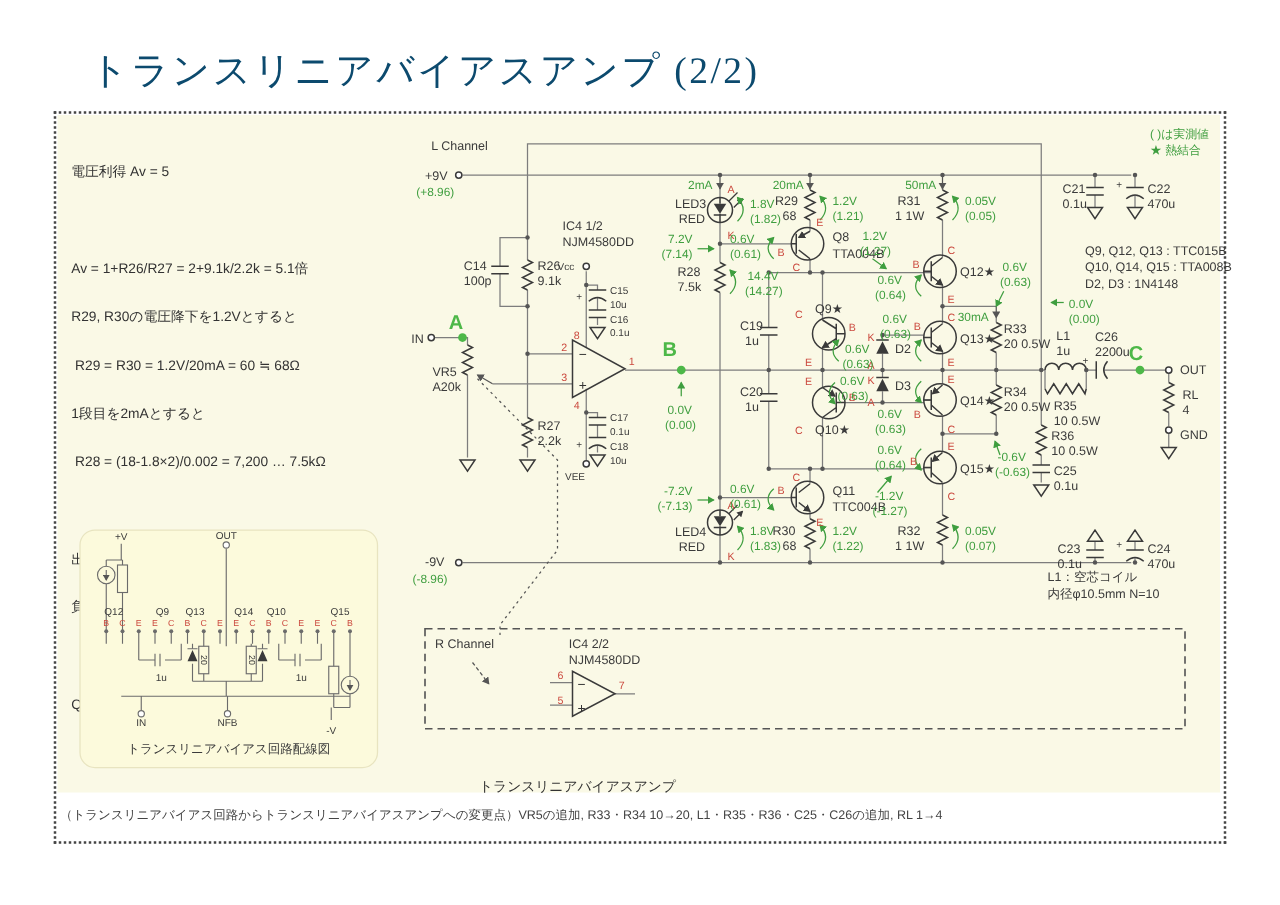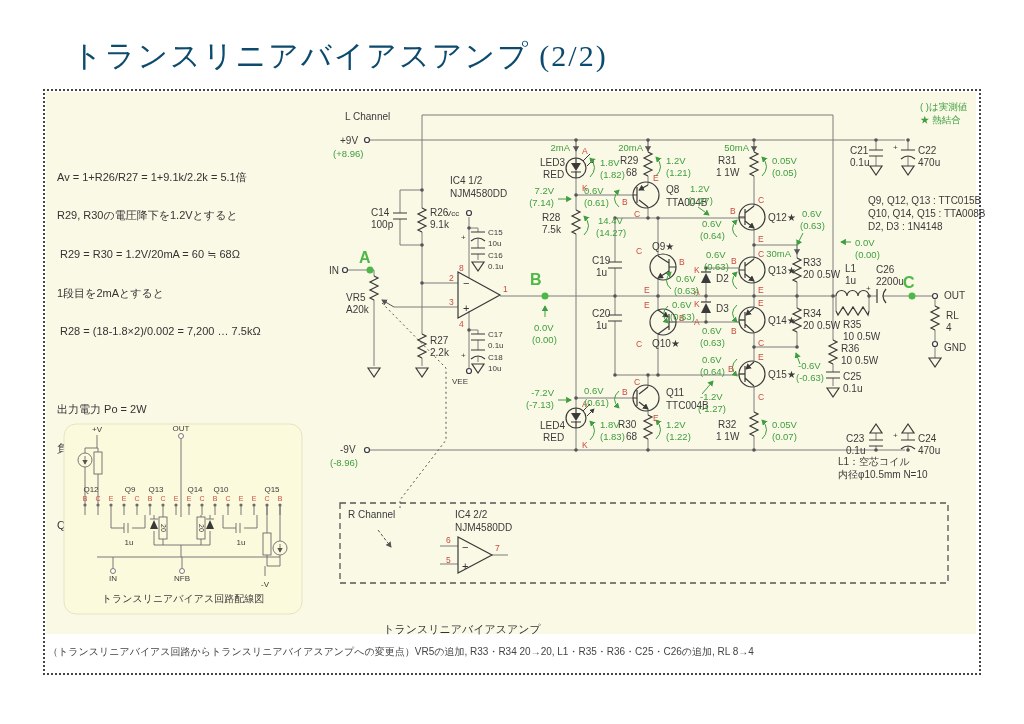--- a/index.html
+++ b/index.html
@@ -23,22 +23,23 @@
 </style>
 </head>
 <body>
 
 <div id="page">
   <div id="title">トランスリニアバイアスアンプ (2/2)</div>
   <div id="border"></div>
   <div id="panel"></div>
 
   <div id="notes">
+    <div>電圧利得 Av = 5</div>
     <div></div>
-    <div>Av = 1+R26/R27 = 1+9.1k/2.2k = 5.1倍</div>
+    <div>Av = 1+R26/R27 = 2+9.1k/2.2k = 5.1倍</div>
     <div>R29, R30の電圧降下を1.2Vとすると</div>
     <div> R29 = R30 = 1.2V/20mA = 60 ≒ 68Ω</div>
     <div>1段目を2mAとすると</div>
     <div> R28 = (18-1.8×2)/0.002 = 7,200 … 7.5kΩ</div>
     <div></div>
     <div>出力電力 Po = 2W</div>
     <div>負荷抵抗 RL = 4Ω</div>
     <div></div>
     <div>Q12_Ic = Vpp/2/RL = 8/2/4 = 1A</div>
     
@@ -548,14 +549,14 @@
       <text class="r m" style="font-size:7px" x="280" y="501">B</text>
       <text class="t sm m" x="129" y="545">1u</text>
       <text class="t sm m" x="241" y="545">1u</text>
       <text class="t m" style="font-size:7px" transform="rotate(90 163 528)" x="163" y="530">20</text>
       <text class="t m" style="font-size:7px" transform="rotate(90 201 528)" x="201" y="530">20</text>
       <text class="t m" x="183" y="602">トランスリニアバイアス回路配線図</text>
     </g>
   </svg>
 
   <div id="foot-caption">トランスリニアバイアスアンプ</div>
-  <div id="foot-note">（トランスリニアバイアス回路からトランスリニアバイアスアンプへの変更点）VR5の追加, R33・R34 20→20, L1・R35・R36・C25・C26の追加, RL 8→4</div>
+  <div id="foot-note">（トランスリニアバイアス回路からトランスリニアバイアスアンプへの変更点）VR5の追加, R33・R34 10→20, L1・R35・R36・C25・C26の追加, RL 1→4</div>
 </div>
 
 </body></html>

